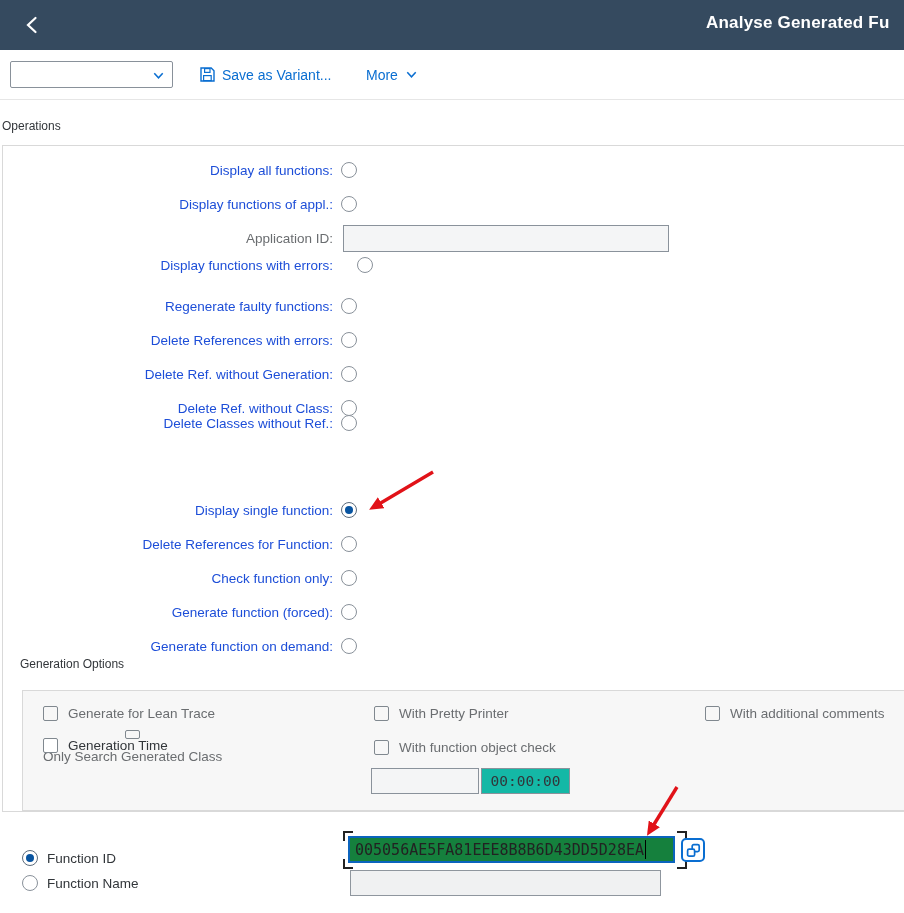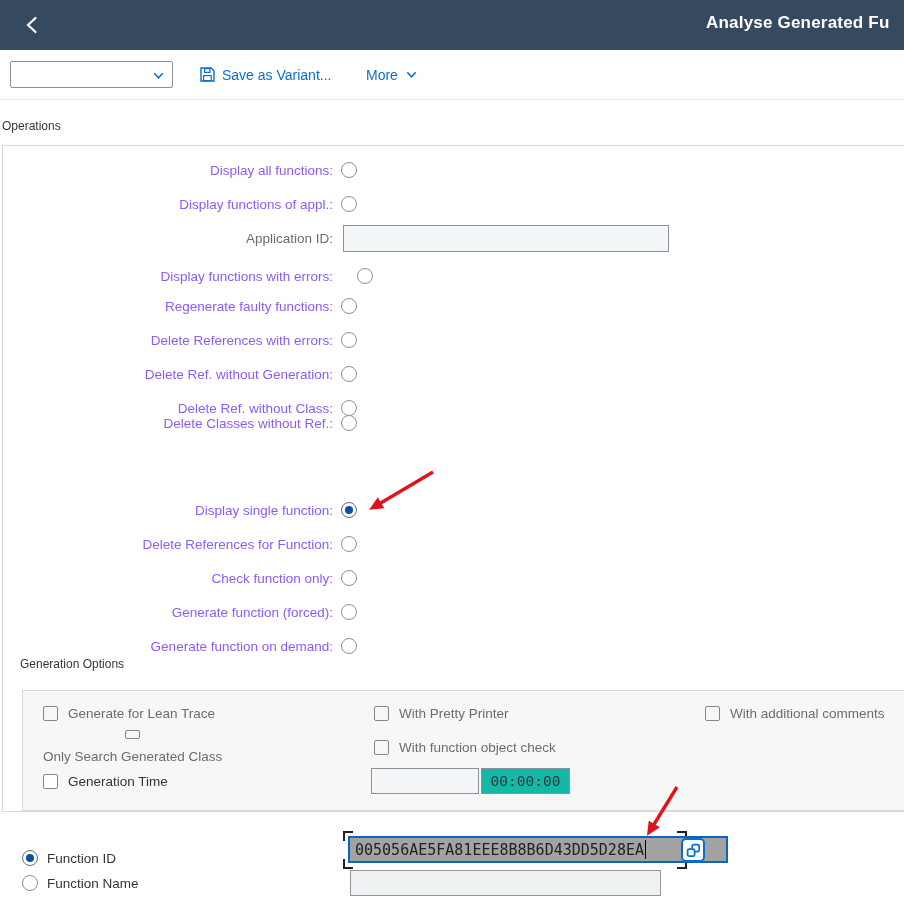--- a/index.html
+++ b/index.html
@@ -18,39 +18,39 @@
   .tb-btn{position:absolute;top:11px;height:27px;display:flex;align-items:center;gap:6px;color:#0a6ed1;font-size:14px;cursor:pointer;white-space:nowrap;}
   .tb-save{left:199px;}
   .tb-more{left:366px;}
   .divider{position:absolute;left:0;top:99px;width:904px;height:1px;background:#e6e6e6;}
   
   .grp-title{position:absolute;font-size:12px;color:#32363a;white-space:nowrap;}
   .ops-panel{position:absolute;left:2px;top:145px;right:-3px;height:667px;border:1px solid #d9d9d9;background:#ffffff;box-sizing:border-box;}
   .gen-panel{position:absolute;left:22px;top:690px;right:-3px;height:121px;border:1px solid #d9d9d9;background:#f7f7f7;box-sizing:border-box;}
   
   .frow{position:absolute;left:0;height:34px;display:flex;align-items:center;}
-  .rlabel{flex:0 0 333px;text-align:right;font-size:13.5px;color:#8b5cf6;white-space:nowrap;}
+  .rlabel{flex:0 0 333px;text-align:right;font-size:13.5px;color:#1d4ed8;white-space:nowrap;}
   .rlabel.dis{color:#6a6d70;}
   .radio{flex:0 0 auto;width:16px;height:16px;margin-left:8px;border-radius:50%;border:1.5px solid #89919a;background:#fff;box-sizing:border-box;cursor:pointer;}
   .radio.sel{border-color:#5b6b7c;}
   .radio.sel::after{content:"";display:block;width:8px;height:8px;margin:2.5px;border-radius:50%;background:#0854a0;}
   .txt-dis{background:#f4f5f6;border:1.5px solid #8a929b;box-sizing:border-box;}
   
   .cbitem{position:absolute;height:34px;display:flex;align-items:center;gap:10px;}
   .cb{width:15px;height:15px;border:1.5px solid #80888f;border-radius:2px;box-sizing:border-box;background:transparent;}
   .cb.en{background:#ffffff;cursor:pointer;}
   .cblabel{font-size:13.5px;color:#6a6d70;white-space:nowrap;}
   .cblabel.en{color:#32363a;}
   .mono{font-family:"DejaVu Sans Mono",monospace;}
   .time-box{position:absolute;left:481px;top:768px;width:89px;height:26px;border:1.5px solid #8a929b;background:#14b8a6;box-sizing:border-box;
     display:flex;align-items:center;justify-content:center;font-size:14.5px;color:#32363a;}
   
   .fsrow{position:absolute;left:14px;height:34px;display:flex;align-items:center;gap:9px;}
   .fslabel{font-size:13.5px;color:#32363a;white-space:nowrap;}
-  .fid-input{position:absolute;left:348px;top:836px;width:380px;height:27px;border:2px solid #0b64bd;background:#a3a3a3;box-sizing:border-box;
+  .fid-input{position:absolute;left:348px;top:836px;width:327px;height:27px;border:2px solid #0b64bd;background:#15803d;box-sizing:border-box;
     display:flex;align-items:center;padding-left:5px;font-size:15px;color:#222;cursor:text;}
   .caret{display:inline-block;width:1.5px;height:19px;background:#000;margin-left:1px;}
   .corner{position:absolute;width:8px;height:8px;}
   .c-tl{left:343px;top:831px;border-left:2px solid #222;border-top:2px solid #222;}
   .c-tr{left:677px;top:831px;border-right:2px solid #222;border-top:2px solid #222;}
   .c-bl{left:343px;top:859px;border-left:2px solid #222;border-bottom:2px solid #222;}
   .c-br{left:677px;top:859px;border-right:2px solid #222;border-bottom:2px solid #222;}
   .vhelp-btn{position:absolute;left:681px;top:838px;width:24px;height:24px;border:2px solid #0a6ed1;border-radius:5px;background:#fff;
     box-sizing:border-box;display:flex;align-items:center;justify-content:center;cursor:pointer;}
   .fname-input{position:absolute;left:350px;top:870px;width:311px;height:26px;background:#f0f1f2;border:1.5px solid #8f969e;box-sizing:border-box;}
@@ -104,21 +104,21 @@
     <span class="radio"></span>
   </div>
   <div class="frow" style="top:187px;">
     <span class="rlabel">Display functions of appl.:</span>
     <span class="radio"></span>
   </div>
   <div class="frow" style="top:221px;">
     <span class="rlabel dis">Application ID:</span>
     <span class="txt-dis" style="margin-left:10px;width:326px;height:27px;"></span>
   </div>
-  <div class="frow" style="top:259px;gap:16px;">
+  <div class="frow" style="top:248px;gap:16px;">
     <span class="rlabel">Display functions with errors:</span>
     <span class="radio"></span>
   </div>
   <div class="frow" style="top:289px;">
     <span class="rlabel">Regenerate faulty functions:</span>
     <span class="radio"></span>
   </div>
   <div class="frow" style="top:323px;">
     <span class="rlabel">Delete References with errors:</span>
     <span class="radio"></span>
@@ -172,21 +172,21 @@
     <span class="cblabel">With additional comments</span>
   </div>
   <div class="cbitem" style="left:43px;top:730px;flex-direction:column;">
     <span class="cb"></span>
     <span class="cblabel">Only Search Generated Class</span>
   </div>
   <div class="cbitem" style="left:374px;top:730px;">
     <span class="cb"></span>
     <span class="cblabel">With function object check</span>
   </div>
-  <div class="cbitem" style="left:43px;top:764px;">
+  <div class="cbitem" style="left:43px;top:728px;">
     <span class="cb en"></span>
     <span class="cblabel en">Generation Time</span>
   </div>
   <div class="txt-dis" style="position:absolute;left:371px;top:768px;width:108px;height:26px;"></div>
   <div class="time-box mono">00:00:00</div>
 
   <div class="fsrow" style="top:832px;align-items:flex-end;">
     <span class="radio sel"></span>
     <span class="fslabel">Function ID</span>
   </div>

